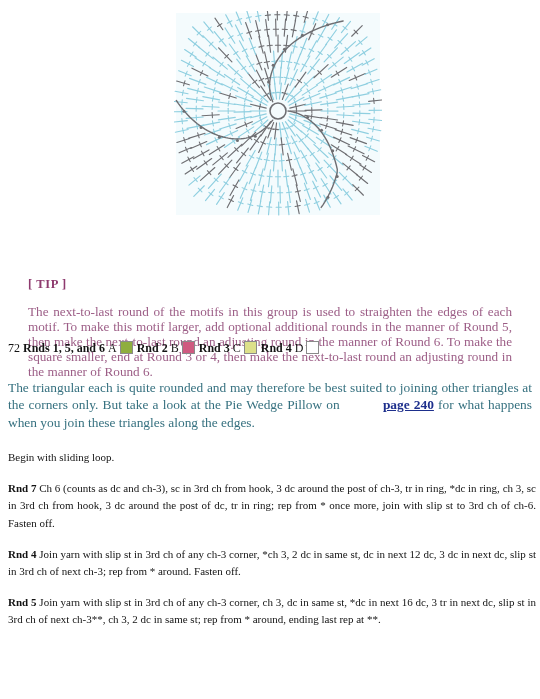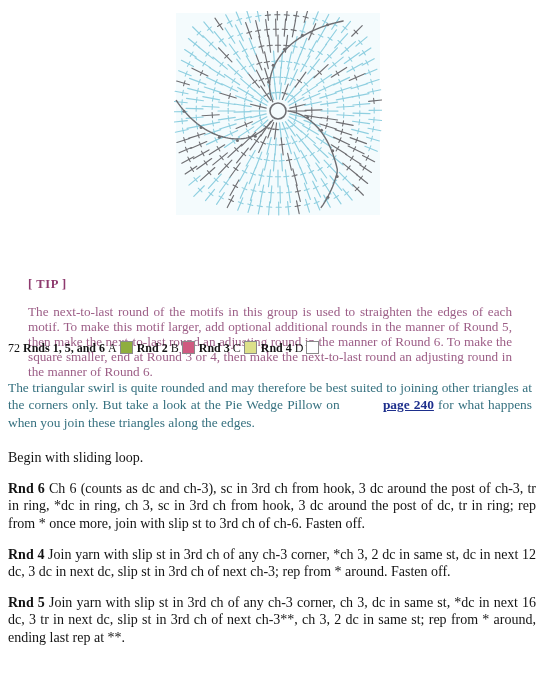--- a/index.html
+++ b/index.html
@@ -96,21 +96,21 @@
 
   
   #instructions {
     position: absolute;
     left: 8px;
     top: 449px;
     width: 528px;
   }
   #instructions p {
     margin: 0 0 14px 0;
-    font-size: 14px;
+    font-size: 11px;
     line-height: 17.2px;
     color: #131313;
     text-align: justify;
   }
   #instructions p:last-child { margin-bottom: 0; }
   .rnd-tag { font-weight: bold; }
 </style>
 </head>
 <body>
 
@@ -691,20 +691,20 @@
 
 <div id="tip-block">
   <div id="tip-label" style="color: rgb(142, 58, 110);">[ TIP ]</div>
   <p id="tip-text" style="color: rgb(156, 93, 134);">The next-to-last round of the motifs in this group is used to straighten the edges of each motif. To make this motif larger, add optional additional rounds in the manner of Round 5, then make the next-to-last round an adjusting round in the manner of Round 6. To make the square smaller, end at Round 3 or 4, then make the next-to-last round an adjusting round in the manner of Round 6.</p>
 </div>
 
 <div id="color-key">
   <span class="num">72</span><span>&nbsp;</span><span class="rnd-label">Rnds 1, 5, and 6</span><span>&nbsp;</span><span class="letter">A</span><span class="swatch" style="background: rgb(143, 174, 62);"></span><span class="rnd-label">Rnd 2</span><span>&nbsp;</span><span class="letter">B</span><span class="swatch" style="background: rgb(207, 90, 128);"></span><span class="rnd-label">Rnd 3</span><span>&nbsp;</span><span class="letter">C</span><span class="swatch" style="background: rgb(221, 224, 138);"></span><span class="rnd-label">Rnd 4</span><span>&nbsp;</span><span class="letter">D</span><span class="swatch" style="background: rgb(255, 255, 255);"></span>
 </div>
 
-<p id="swirl-note" style="color: rgb(53, 112, 127);"><span>The triangular swirl is quite rounded and may therefore be best suited to joining other triangles at the corners only. But take a look at the Pie Wedge Pillow on </span><a class="page-link" href="#" style="color: rgb(29, 47, 140);">page 240</a><span> for what happens when you join these triangles along the edges.</span></p>
+<p id="swirl-note" style="color: rgb(53, 112, 127);"><span>The triangular each is quite rounded and may therefore be best suited to joining other triangles at the corners only. But take a look at the Pie Wedge Pillow on </span><a class="page-link" href="#" style="color: rgb(29, 47, 140);">page 240</a><span> for what happens when you join these triangles along the edges.</span></p>
 
 <div id="instructions">
   <p>Begin with sliding loop.</p>
-  <p><span class="rnd-tag">Rnd 6</span><span> Ch 6 (counts as dc and ch-3), sc in 3rd ch from hook, 3 dc around the post of ch-3, tr in ring, *dc in ring, ch 3, sc in 3rd ch from hook, 3 dc around the post of dc, tr in ring; rep from * once more, join with slip st to 3rd ch of ch-6. Fasten off.</span></p>
+  <p><span class="rnd-tag">Rnd 7</span><span> Ch 6 (counts as dc and ch-3), sc in 3rd ch from hook, 3 dc around the post of ch-3, tr in ring, *dc in ring, ch 3, sc in 3rd ch from hook, 3 dc around the post of dc, tr in ring; rep from * once more, join with slip st to 3rd ch of ch-6. Fasten off.</span></p>
   <p><span class="rnd-tag">Rnd 4</span><span> Join yarn with slip st in 3rd ch of any ch-3 corner, *ch 3, 2 dc in same st, dc in next 12 dc, 3 dc in next dc, slip st in 3rd ch of next ch-3; rep from * around. Fasten off.</span></p>
   <p><span class="rnd-tag">Rnd 5</span><span> Join yarn with slip st in 3rd ch of any ch-3 corner, ch 3, dc in same st, *dc in next 16 dc, 3 tr in next dc, slip st in 3rd ch of next ch-3**, ch 3, 2 dc in same st; rep from * around, ending last rep at **.</span></p>
 </div>
 
 </body></html>

